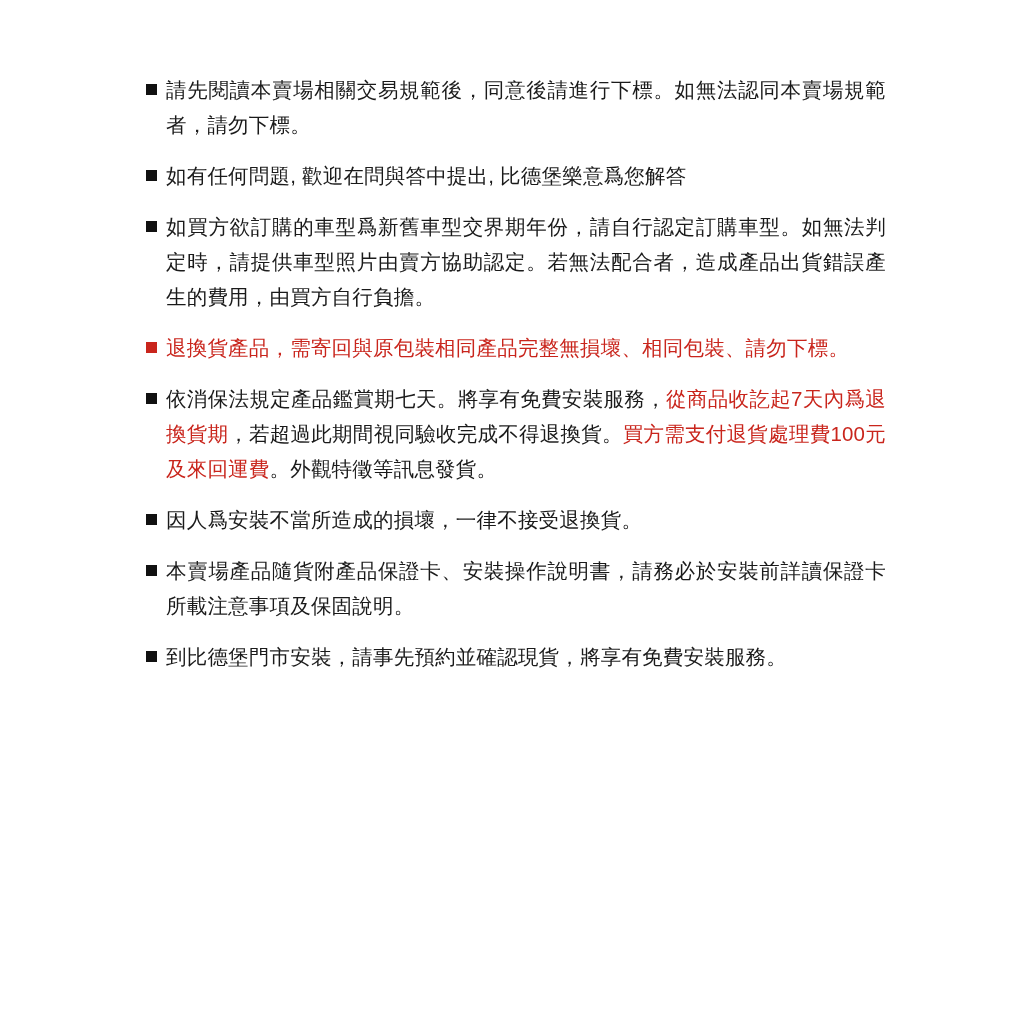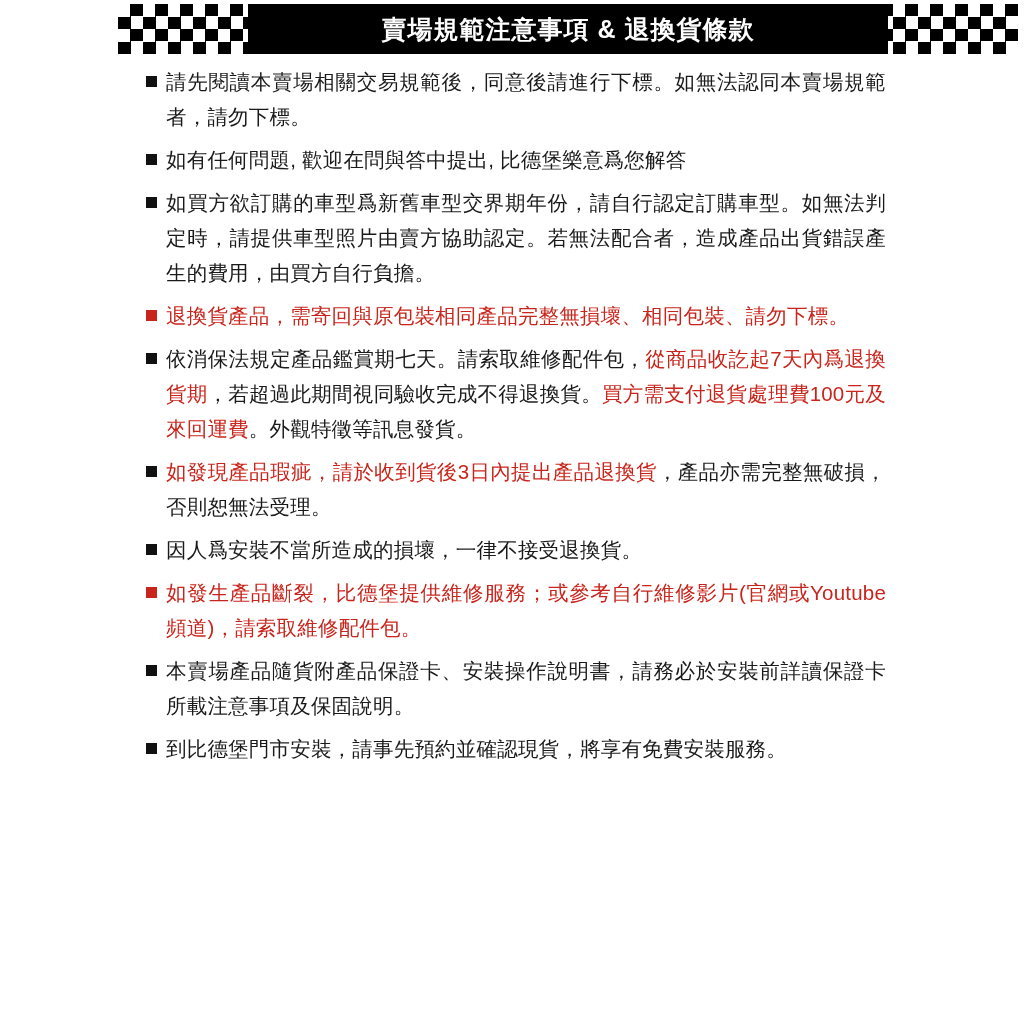--- a/index.html
+++ b/index.html
@@ -63,21 +63,21 @@
   .content {
     position: absolute;
     top: 56px;
     left: 146px;
     width: 740px;
   }
 
   .item {
     position: relative;
     display: block;
-    margin: 8px 0 2px 0;
+    margin: 16px 0 2px 0;
     padding: 0 0 0 20px;
     font-size: 20.5px;
     line-height: 35px;
     color: #1a1a1a;
     text-align: justify;
     letter-spacing: 0.2px;
   }
   .item .bullet {
     position: absolute;
     left: 0;
@@ -124,57 +124,45 @@
   }
 </style>
 </head>
 <body>
 
 <div class="page">
 
   <div class="side-strip-left"></div>
   <div class="side-strip-right"></div>
 
-  <div class="banner">
-    <div class="banner-center"></div>
-    <div class="banner-title">賣場規範注意事項 &amp; 退換貨條款</div>
-  </div>
 
   <div class="content" id="terms-list">
       <div class="item">
         <span class="bullet"></span>
         <span class="txt"><span class="k">請先閱讀本賣場相關交易規範後，同意後請進行下標。</span><span class="k">如無法認同本賣場規範者，請勿下標。</span></span>
       </div>
       <div class="item">
         <span class="bullet"></span>
         <span class="txt"><span class="k">如有任何問題, 歡迎在問與答中提出, 比德堡樂意爲您解答</span></span>
       </div>
       <div class="item">
         <span class="bullet"></span>
         <span class="txt"><span class="k">如買方欲訂購的車型爲新舊車型交界期年份，請自行認定訂購車型。如無法判定時，請提供車型照片由賣方協助認定。若無法配合者，造成產品出貨錯誤產生的費用，由買方自行負擔。</span></span>
       </div>
       <div class="item red">
         <span class="bullet"></span>
         <span class="txt"><span class="r">退換貨產品，需寄回與原包裝相同產品完整無損壞、相同包裝、請勿下標。</span></span>
       </div>
       <div class="item">
         <span class="bullet"></span>
-        <span class="txt"><span class="k">依消保法規定產品鑑賞期七天。請索取維修配件包，</span><span class="r">從商品收訖起7天內爲退換貨期</span><span class="k">，若超過此期間視同驗收完成不得退換貨。</span><span class="r">買方需支付退貨處理費100元及來回運費</span><span class="k">。外觀特徵等訊息發貨。</span></span>
-      </div>
-      <div class="item">
-        <span class="bullet"></span>
-        <span class="txt"><span class="r">如發現產品瑕疵，請於收到貨後3日內提出產品退換貨</span><span class="k">，產品亦需完整無破損，否則恕無法受理。</span></span>
+        <span class="txt"><span class="k">依消保法規定產品鑑賞期七天。將享有免費安裝服務，</span><span class="r">從商品收訖起7天內爲退換貨期</span><span class="k">，若超過此期間視同驗收完成不得退換貨。</span><span class="r">買方需支付退貨處理費100元及來回運費</span><span class="k">。外觀特徵等訊息發貨。</span></span>
       </div>
       <div class="item">
         <span class="bullet"></span>
         <span class="txt"><span class="k">因人爲安裝不當所造成的損壞，一律不接受退換貨。</span></span>
-      </div>
-      <div class="item red">
-        <span class="bullet"></span>
-        <span class="txt"><span class="r">如發生產品斷裂，比德堡提供維修服務；或參考自行維修影片(官網或Youtube頻道)，請索取維修配件包。</span></span>
       </div>
       <div class="item">
         <span class="bullet"></span>
         <span class="txt"><span class="k">本賣場產品隨貨附產品保證卡、安裝操作說明書，請務必於安裝前詳讀保證卡所載注意事項及保固說明。</span></span>
       </div>
       <div class="item">
         <span class="bullet"></span>
         <span class="txt"><span class="k">到比德堡門市安裝，請事先預約並確認現貨，將享有免費安裝服務。</span></span>
       </div>
     </div>

